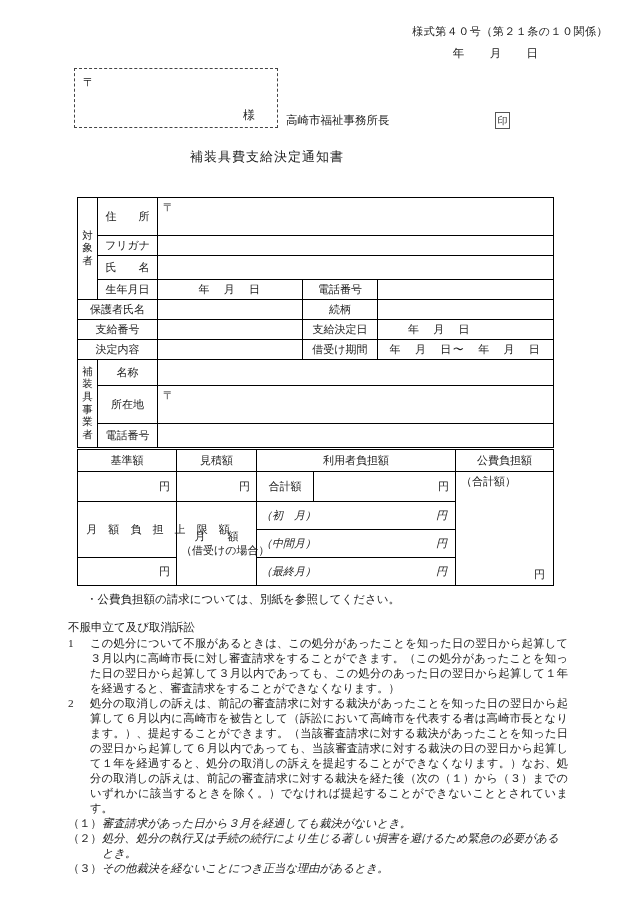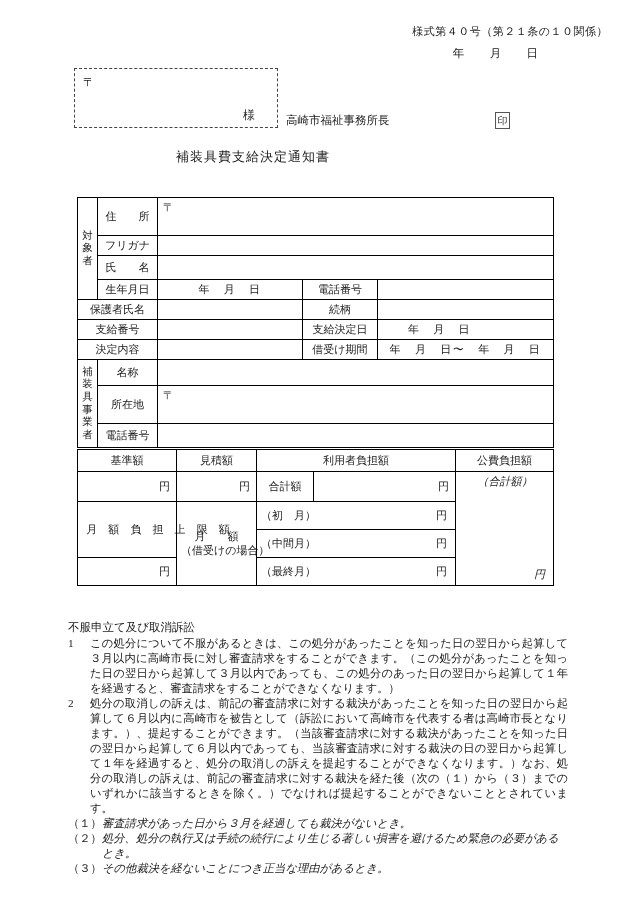--- a/index.html
+++ b/index.html
@@ -48,21 +48,21 @@
   .seal {
     position: absolute; left: 495px; top: 112px;
     width: 15px; height: 17px;
     border: 1px solid #555;
     font-size: 10px; line-height: 15px; text-align: center;
     color:#333;
   }
 
   
   .doc-title {
-    position: absolute; top: 148px; left: 0; width: 506px;
+    position: absolute; top: 148px; left: 14px; width: 506px;
     text-align: center; font-size: 13px; letter-spacing: 1px;
   }
   .lead {
     position: absolute; top: 173px; left: 88px;
     font-size: 11.5px; letter-spacing: .4px;
   }
 
   
   .tbl {
     position: absolute; left: 77px; top: 197px;
@@ -90,22 +90,22 @@
     text-align: center;
     font-size: 11px;
     white-space: nowrap;
   }
   .lbl-wide { letter-spacing: .38em; text-indent: .38em; }
   .blank { }
   .postal-cell { position: relative; }
   .postal-cell .mark { position:absolute; left:5px; top:3px; font-size:11px; }
   .date-cells { text-align: center; white-space: nowrap; letter-spacing:.15em; }
   .yen-r { text-align: right; padding-right: 6px !important; }
-  .amt-left { text-align: center; padding-left: 5px !important; font-style: italic; }
-  .amt-row { position: relative; }
+  .amt-left { text-align: left; padding-left: 5px !important; }
+  .amt-row { position: relative; font-style: italic; }
   .amt-row .yen { position: absolute; right: 8px; top: 50%; transform: translateY(-50%); }
 
   
   .note {
     position: absolute; left: 86px; top: 592px;
     font-size: 11.5px;
   }
 
   
   .appeal-head {
@@ -281,20 +281,21 @@
       <tr>
         <td class="yen-r" style="height:28px">円</td>
         <td class="amt-row" colspan="2">
           <span>（最終月）</span>
           <span class="yen">円</span>
         </td>
       </tr>
     </tbody>
   </table>
 
+  <div class="note">・公費負担額の請求については、別紙を参照してください。</div>
 
   <div class="appeal-head">不服申立て及び取消訴訟</div>
 
   <div class="appeal-body">
     <div class="para">
       <div class="num">1</div>
       <div class="txt">この処分について不服があるときは、この処分があったことを知った日の翌日から起算して３月以内に高崎市長に対し審査請求をすることができます。（この処分があったことを知った日の翌日から起算して３月以内であっても、この処分のあった日の翌日から起算して１年を経過すると、審査請求をすることができなくなります。）</div>
     </div>
     <div class="para">
       <div class="num">2</div>

